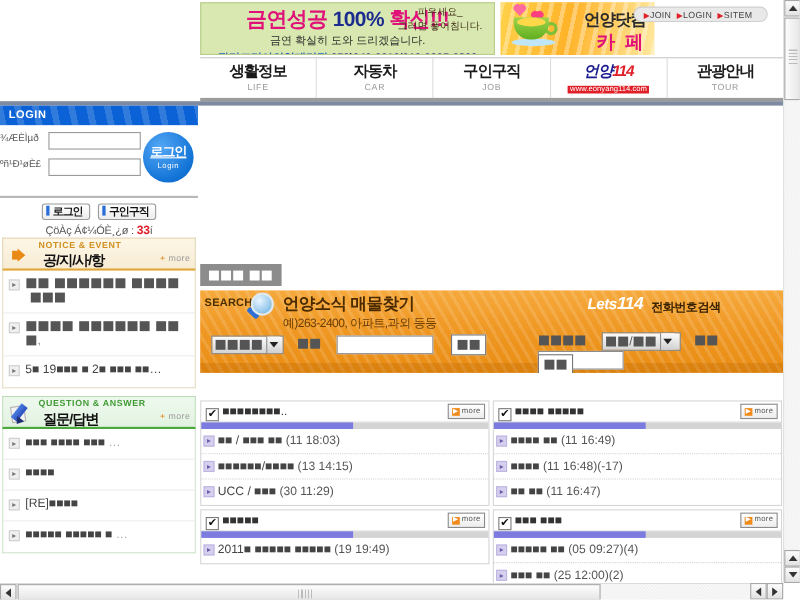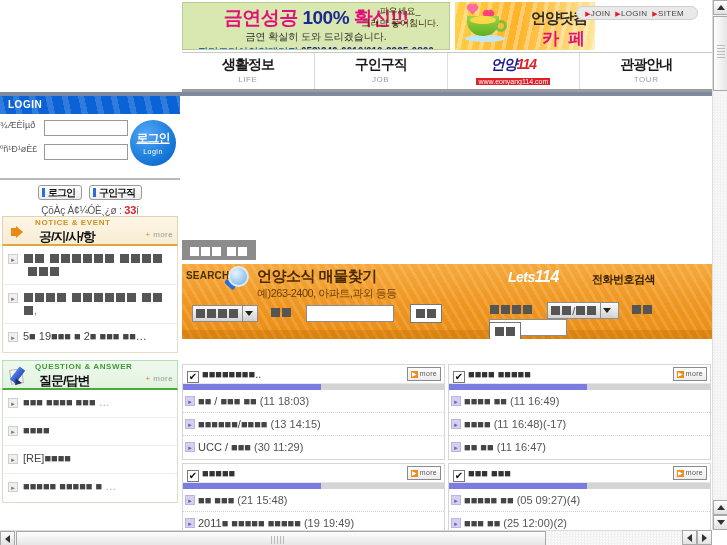--- a/index.html
+++ b/index.html
@@ -151,21 +151,21 @@
       background:repeating-linear-gradient(60deg, rgba(255,255,255,.13) 0 3px, rgba(255,255,255,0) 3px 8px); }
   #sb-dark { position:absolute; left:0; bottom:0; width:100%; height:9px; background:rgba(180,95,0,.25); }
   #sb-label { position:absolute; left:4px; top:6px; font-size:10px; font-weight:bold; color:#4a3000; letter-spacing:.2px; }
   #sb-glass { position:absolute; left:42px; top:2px; width:26px; height:26px; }
   #sb-lens { position:absolute; left:4px; top:0; width:21px; height:21px; border-radius:50%;
              background:radial-gradient(circle at 34% 30%, #eaf6ff, #8ec4ea 70%, #4a93c9);
              border:2px solid #dfe9ef; }
   #sb-hnd { position:absolute; left:0px; top:16px; width:12px; height:5px; background:#2b6fd6; transform:rotate(42deg); border-radius:2px; }
   #sb-t1 { position:absolute; left:75px; top:3px; font-size:15px; font-weight:bold; color:#4a2a00; letter-spacing:-.5px; }
   #sb-t2 { position:absolute; left:75px; top:22px; font-size:11px; color:#6b3d05; letter-spacing:-.5px; }
-  #sb-lets { position:absolute; left:326px; top:4px; font-size:14px; font-weight:bold; font-style:italic; color:#fff; letter-spacing:-.5px; }
+  #sb-lets { position:absolute; left:352px; top:4px; font-size:14px; font-weight:bold; font-style:italic; color:#fff; letter-spacing:-.5px; }
   #sb-lets .n { font-size:16px; color:#fff; }
   #sb-t3 { position:absolute; left:410px; top:8px; font-size:11px; font-weight:bold; color:#3a2200; letter-spacing:-.5px; }
 
   .fld-sel { height:17px; border:1px solid #8d8d8d; background:linear-gradient(#fbfbfb,#d4d4d4);
              display:inline-flex; align-items:center; padding:0 2px; vertical-align:middle; }
   .fld-arrow { width:13px; height:15px; margin-left:3px; background:linear-gradient(#fbfbfb,#cfcfcf);
                border-left:1px solid #8d8d8d; display:flex; align-items:center; justify-content:center; }
   .fld-arrow i { display:block; width:0; height:0; border-left:4px solid transparent;
                  border-right:4px solid transparent; border-top:5px solid #222; }
   .fld-text { height:17px; border:1px solid #8d8d8d; background:#fff; display:inline-block; vertical-align:middle; }
@@ -256,20 +256,24 @@
   <div id="util">
     <span class="arw">▶</span><a>JOIN</a><span class="arw">▶</span><a>LOGIN</a><span class="arw">▶</span><a>SITEM</a>
   </div>
 
   <div id="navbar">
     <div class="nav-item">
       <div class="nav-ko">생활정보</div>
       <div class="nav-en">LIFE</div>
     </div>
     <div class="nav-item">
+      <div class="nav-ko">자동차</div>
+      <div class="nav-en">CAR</div>
+    </div>
+    <div class="nav-item">
       <div class="nav-ko">구인구직</div>
       <div class="nav-en">JOB</div>
     </div>
     <div class="nav-item logo114">
       <div class="nav-ko">언양<span class="red">114</span></div>
       <div class="nav-en">www.eonyang114.com</div>
     </div>
     <div class="nav-item">
       <div class="nav-ko">관광안내</div>
       <div class="nav-en">TOUR</div>
@@ -447,21 +451,20 @@
       <div class="lst-row"><span class="lst-ar">▸</span><span>UCC / ■■■</span> <span class="tstamp">(30 11:29)</span></div>
     </div>
     <div class="lst">
       <div class="lst-head">
         <span class="chk">✔</span><span>■■■■■</span>
         <span class="more-btn"><span class="sq">▶</span><span>more</span></span>
       </div>
       <div class="lst-bar">
           <i style="width:53%"></i>
         </div>
-      <div class="lst-row"><span class="lst-ar">▸</span><span>■■ ■■■</span> <span class="tstamp">(21 15:48)</span></div>
       <div class="lst-row"><span class="lst-ar">▸</span><span>2011■ ■■■■■ ■■■■■</span> <span class="tstamp">(19 19:49)</span></div>
     </div>
   </div>
 
   <div class="list-col">
     <div class="lst">
       <div class="lst-head">
         <span class="chk">✔</span><span>■■■■ ■■■■■</span>
         <span class="more-btn"><span class="sq">▶</span><span>more</span></span>
       </div>

